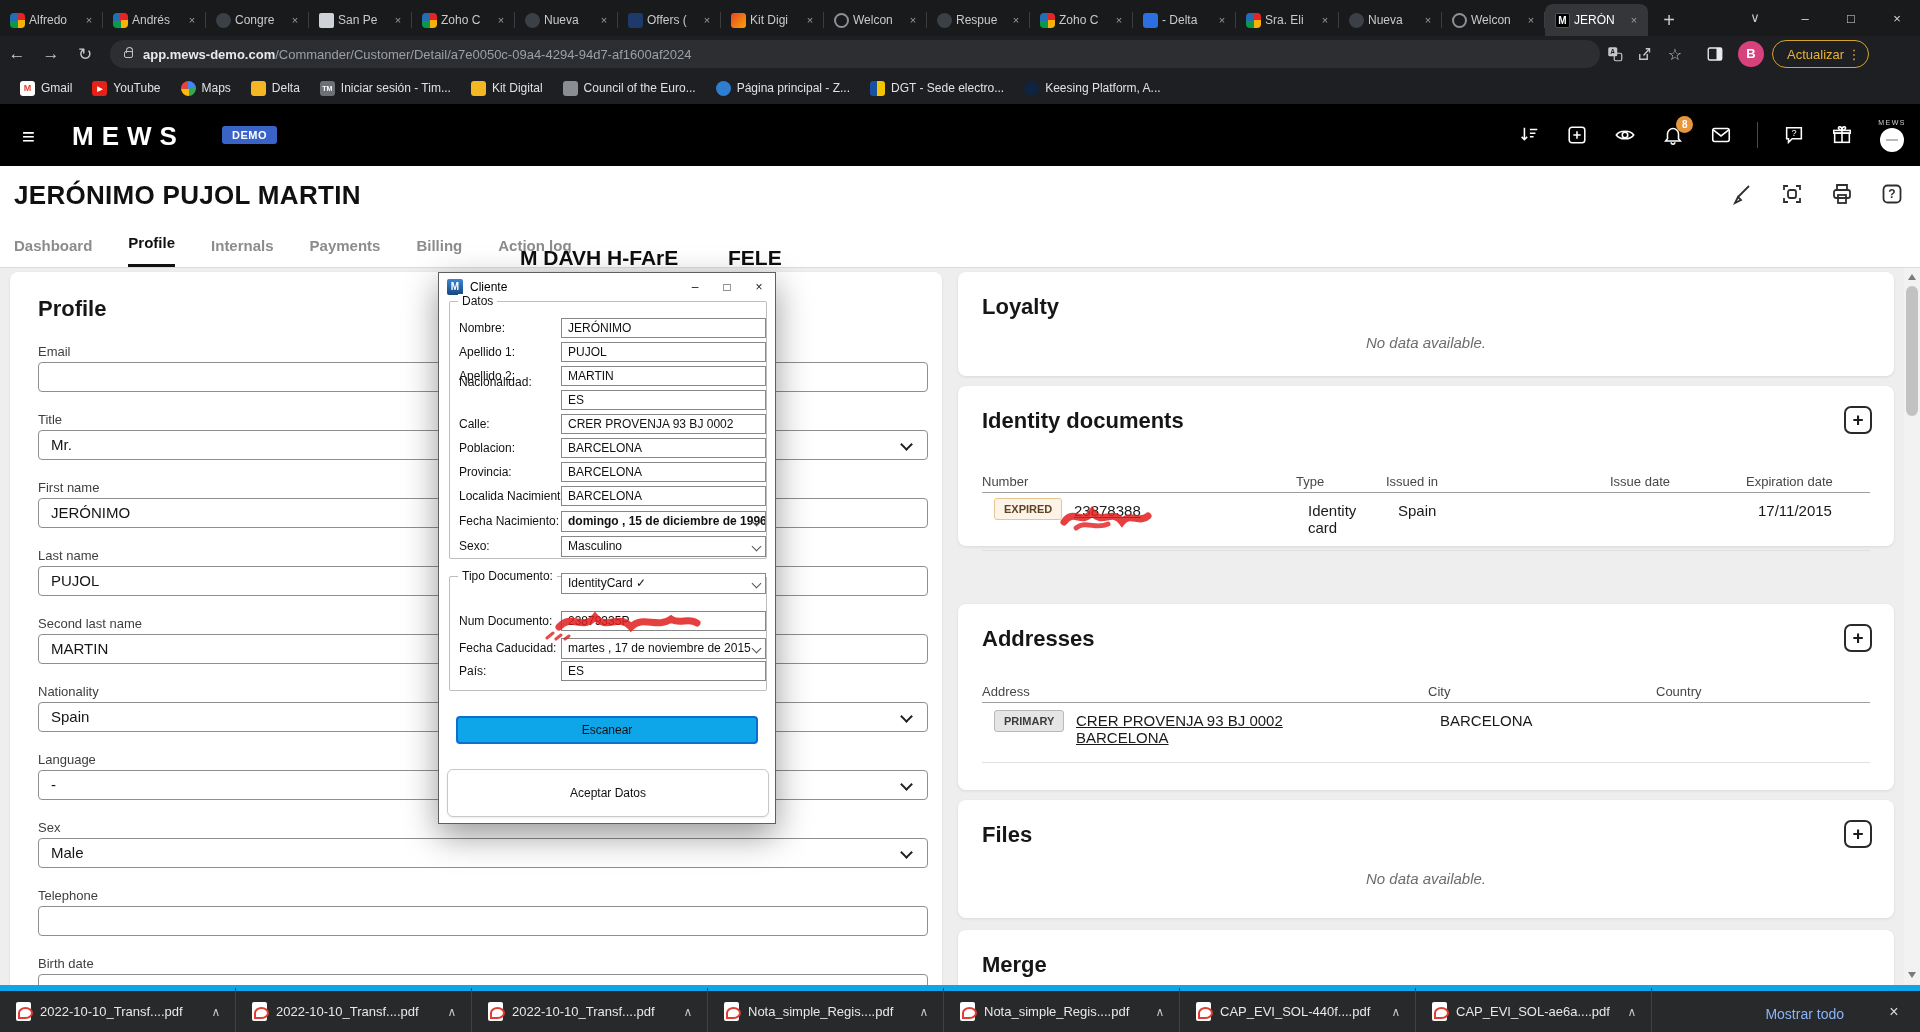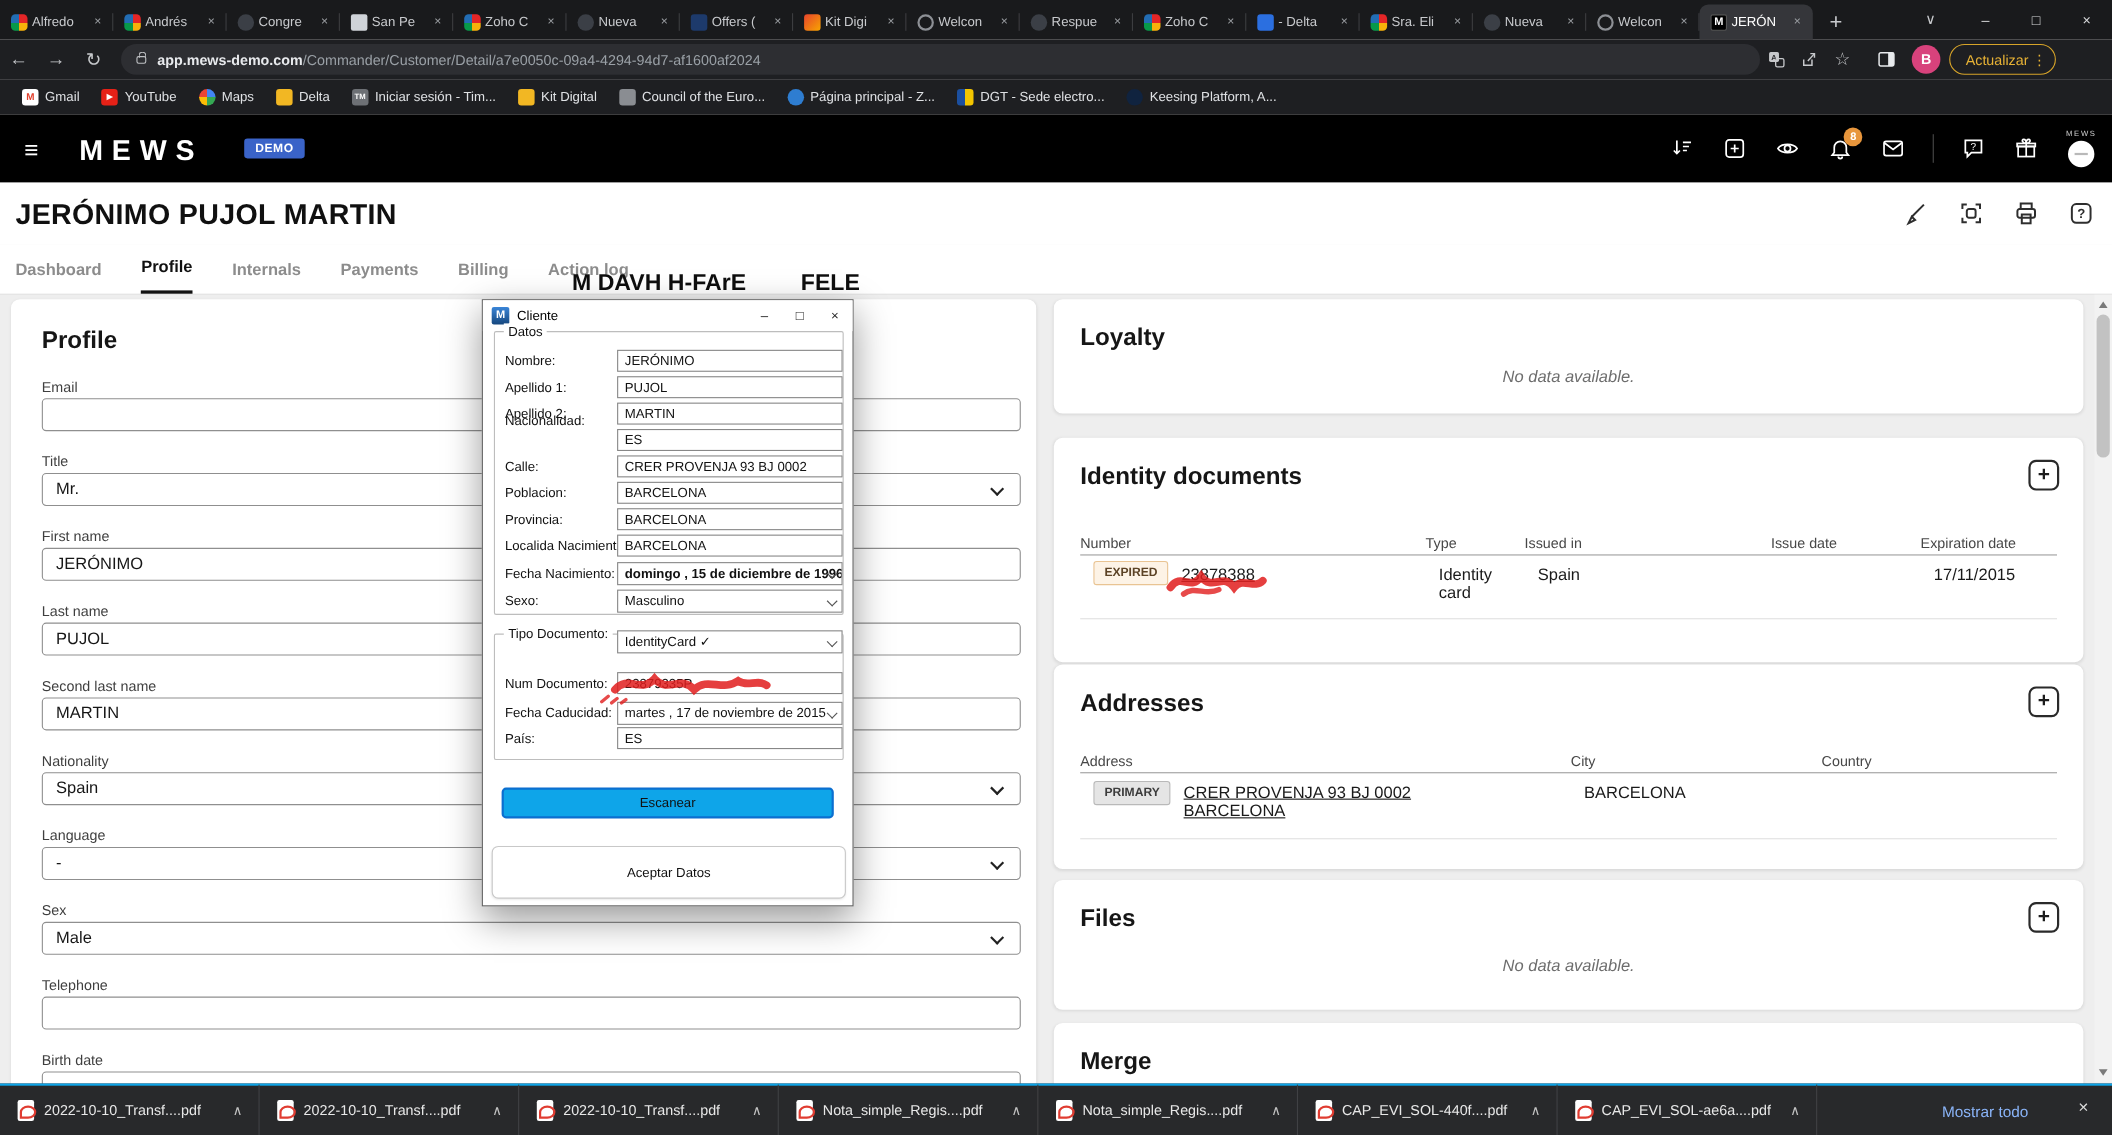--- a/index.html
+++ b/index.html
@@ -89,21 +89,21 @@
   .empty { position:absolute; left:0; width:100%; text-align:center; font-style:italic; color:#6d6d6d; font-size:15px; }
 
   
   .profile-card { left:10px; top:4px; width:932px; height:760px; padding:24px 28px; }
   .f-label { font-size:13px; color:#3f3f3f; height:16px; margin-bottom:2px; }
   .f-input { width:890px; height:30px; border:1px solid #8f8f8f; border-radius:4px; margin-bottom:20px; font-size:15px; color:#161616; line-height:28px; padding:0 12px; position:relative; background:#fff; }
   .f-chev { position:absolute; right:16px; top:9px; width:9px; height:9px; border-right:2px solid #222; border-bottom:2px solid #222; transform:rotate(45deg); }
 
   
   .loyalty-card { left:958px; top:4px; width:936px; height:104px; padding:22px 24px; }
-  .identity-card { left:958px; top:130px; width:936px; height:204px; padding:22px 24px; }
+  .identity-card { left:958px; top:118px; width:936px; height:160px; padding:22px 24px; }
   .addresses-card { left:958px; top:336px; width:936px; height:186px; padding:22px 24px; }
   .files-card { left:958px; top:532px; width:936px; height:118px; padding:22px 24px; }
   .merge-card { left:958px; top:662px; width:936px; height:102px; padding:22px 24px; }
   .th { position:absolute; font-size:13px; color:#474747; }
   .td { position:absolute; font-size:15px; color:#1a1a1a;padding-left:12px; }
   .rule { position:absolute; left:24px; right:24px; height:1px; background:#c9c9c9; }
   .rule.light { background:#e0e0e0; }
   .status-badge { display:inline-block; font-size:11px; font-weight:bold; color:#5c4326; background:#fdf3e6; border:1px solid #e9c493; padding:4px 9px; border-radius:3px; }
   .primary-badge { display:inline-block; font-size:11px; font-weight:bold; color:#3c3c3c; background:#e5e5e5; border:1px solid #b9b9b9; padding:4px 9px; border-radius:3px; }
   .doclink { font-size:15px; color:#1a1a1a; text-decoration:underline; }
@@ -128,21 +128,21 @@
   .groupbox { position:absolute; border:1px solid #bdbdbd; border-radius:2px; }
   .gb-legend { position:absolute; top:-8px; left:8px; background:#fff; padding:0 4px; font-size:12px; color:#111; }
   .d-label { position:absolute; left:20px; font-size:12px; color:#111; }
   .d-input { position:absolute; left:122px; width:205px; height:20px; border:1px solid #878787; background:#fff; font-size:12px; color:#111; line-height:18px; padding:0 6px; white-space:nowrap; overflow:hidden; }
   .d-combo { position:absolute; left:122px; width:205px; height:21px; border:1px solid #878787; background:#fff; font-size:12px; color:#111; line-height:19px; padding:0 18px 0 6px; white-space:nowrap; overflow:hidden; }
   .d-chev { position:absolute; right:5px; top:6px; width:7px; height:7px; border-right:1.5px solid #555; border-bottom:1.5px solid #555; transform:rotate(45deg); }
   .scan-btn { position:absolute; left:17px; top:443px; width:302px; height:28px; border:2px solid #0b6fd0; border-radius:4px; background:#0ea5e9; text-align:center; line-height:24px; font-size:12px; color:#111; }
   .accept-btn { position:absolute; left:8px; top:496px; width:322px; height:48px; border:1px solid #c8c8c8; border-radius:6px; background:#fff; text-align:center; line-height:46px; font-size:12px; color:#111; box-shadow:0 1px 2px rgba(0,0,0,.08); }
 
   
-  .dlbar { position:absolute; left:0; top:985px; width:1920px; height:47px; background:#28292b; border-top:2px solid #0ea5e9; display:flex; align-items:center; z-index:60; }
+  .dlbar { position:absolute; left:0; top:985px; width:1920px; height:47px; background:#28292b; border-top:6px solid #0ea5e9; display:flex; align-items:center; z-index:60; }
   .dl-item { width:236px; height:47px; display:flex; align-items:center; padding:0 10px 0 16px; border-right:1px solid #404144; gap:9px; }
   .pdf-ic { width:15px; height:19px; background:#fff; border-radius:2px; position:relative; flex:0 0 15px; }
   .pdf-ic:after { content:""; position:absolute; left:2px; top:5px; width:11px; height:8px; border:2.5px solid #e03c31; border-radius:50% 50% 50% 0; }
   .dl-name { flex:1; color:#e8e8e8; font-size:13px; white-space:nowrap; overflow:hidden; }
   .dl-chev { color:#c3c3c3; font-size:12px; width:18px; text-align:center; }
   .show-all { position:absolute; right:62px; top:8px; height:31px; line-height:31px; padding:0 14px; color:#8ab4f8; font-size:14px; }
   .dl-close { position:absolute; right:14px; top:12px; color:#dadada; font-size:16px; width:24px; text-align:center; }
 </style>
 </head>
 <body>

